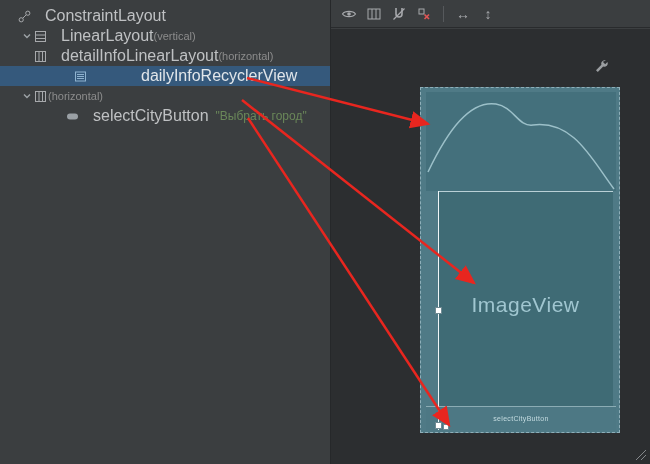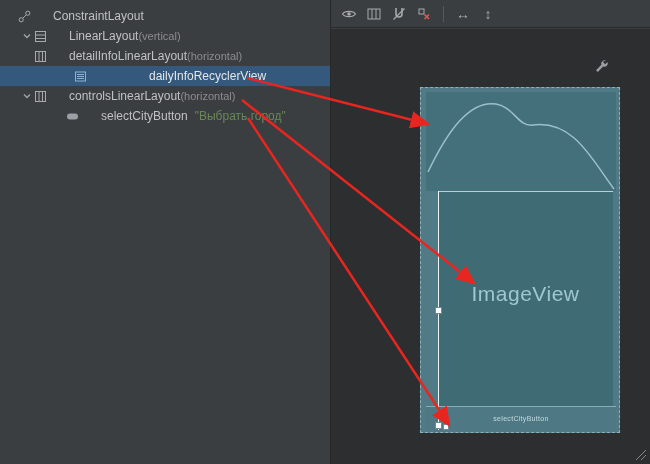--- a/index.html
+++ b/index.html
@@ -11,41 +11,41 @@
   }
   .window{position:relative;width:650px;height:464px;background:#3c3f41;}
 
   
   .left-panel{position:absolute;left:0;top:0;width:330px;height:464px;background:#3b3e40;padding-top:6px;box-sizing:border-box;}
   .panel-divider{position:absolute;left:330px;top:0;width:1px;height:464px;background:#26282a;}
   .row{display:flex;align-items:center;height:20px;line-height:20px;width:100%;box-sizing:border-box;cursor:default;}
   .row.selected{background:#35597c;gap:40px;}
   .chev{width:13px;height:20px;display:inline-flex;align-items:center;justify-content:center;flex:0 0 13px;}
   .ticon{width:15px;height:20px;display:inline-flex;align-items:center;justify-content:center;flex:0 0 15px;}
-  .lbl{color:#bfc1c3;font-size:12px;margin-left:21px;white-space:nowrap;}
+  .lbl{color:#bfc1c3;font-size:16px;margin-left:13px;white-space:nowrap;}
   .row.selected .lbl{color:#e1e6ea;}
   .ann{color:#8c8c8c;font-size:11px;margin-left:0;white-space:nowrap;}
   .val{color:#6a8759;font-size:12px;margin-left:7px;white-space:nowrap;}
   .d0{padding-left:4px;} .d1{padding-left:20px;} .d2{padding-left:20px;} .d3{padding-left:52px;}
 
   
   .right-panel{position:absolute;left:331px;top:0;width:319px;height:464px;}
   .toolbar{position:absolute;left:0;top:0;width:100%;height:28px;background:#3b3e40;border-bottom:1px solid #292b2d;display:flex;align-items:center;padding-left:9px;box-sizing:border-box;gap:7px;}
   .tb-icon{width:18px;height:18px;display:inline-flex;align-items:center;justify-content:center;border-radius:3px;}
   .tb-sep{width:1px;height:16px;background:#56595c;margin:0 3px;}
   .tb-glyph{color:#a7a9ac;font-size:14px;line-height:18px;}
   .canvas{position:absolute;left:0;top:29px;width:319px;height:435px;background:#2c2e30;}
 
   
   .phone{position:absolute;left:89px;top:58px;width:200px;height:346px;background:#4f7a86;border:1px dashed rgba(196,219,227,.55);box-sizing:border-box;}
   .ph-header{position:absolute;left:5px;top:4px;width:190px;height:99px;background:#44707c;overflow:hidden;}
   .ph-main{position:absolute;left:17px;top:103px;width:175px;height:215px;background:#3f6b75;border-top:1px solid rgba(216,234,239,.8);box-sizing:border-box;}
   .ph-bottom{position:absolute;left:5px;top:318px;width:190px;height:24px;background:#4d7884;border-top:1px solid rgba(216,234,239,.45);box-sizing:border-box;display:flex;align-items:center;justify-content:center;}
   .ph-bottom-label{font-size:7px;color:#c4dbe0;letter-spacing:.3px;}
-  .imageview-label{position:absolute;left:17px;width:175px;top:194px;text-align:center;font-size:21px;color:#a0c6d0;letter-spacing:.5px;}
+  .imageview-label{position:absolute;left:17px;width:175px;top:205px;text-align:center;font-size:21px;color:#a0c6d0;letter-spacing:.5px;}
   .sel-line{position:absolute;left:17px;top:103px;width:1px;height:239px;background:#eef5f7;}
   .handle{position:absolute;width:7px;height:7px;background:#ffffff;border:1px solid #6f8a93;box-sizing:border-box;}
   .h-mid{left:14px;top:219px;}
   .h-bl{left:14px;top:334px;}
   .h-bl2{left:22px;top:336px;width:6px;height:6px;}
 
   .wrench{position:absolute;left:263px;top:30px;width:14px;height:14px;}
   .resize-grip{position:absolute;right:2px;bottom:2px;width:16px;height:16px;}
 
   
@@ -120,21 +120,20 @@
             <path d="M2 3.5 L5 6.5 L8 3.5" fill="none" stroke="#9da2a6" stroke-width="1.4"></path>
           </svg>
       </span>
       <span class="ticon">
         <svg width="13" height="13" viewBox="0 0 13 13">
             <rect x="1.5" y="1.5" width="10" height="10" fill="none" stroke="#a7a9ac"></rect>
             <line x1="5" y1="1.5" x2="5" y2="11.5" stroke="#a7a9ac"></line>
             <line x1="8.5" y1="1.5" x2="8.5" y2="11.5" stroke="#a7a9ac"></line>
           </svg>
       </span>
-      <span class="lbl">controlsLinearLayout</span>
       <span class="ann">(horizontal)</span>
     </div>
 
     <div class="row d3">
       <span class="chev"></span>
       <span class="ticon">
         <svg width="13" height="13" viewBox="0 0 13 13">
             <rect x="1" y="3.5" width="11" height="6" rx="3" fill="#9aa0a5"></rect>
           </svg>
       </span>

